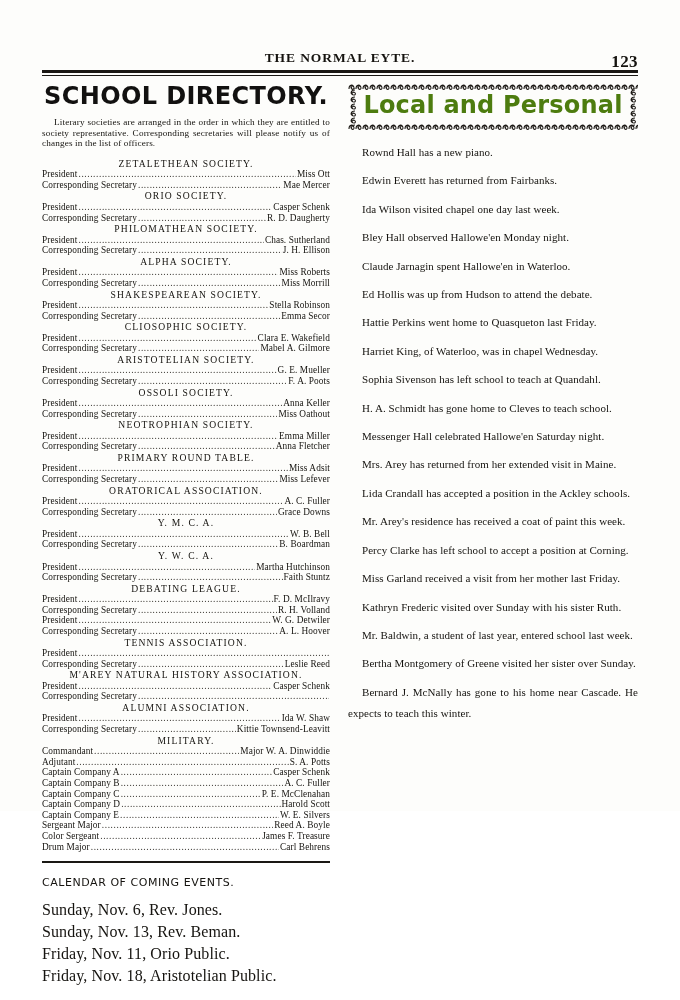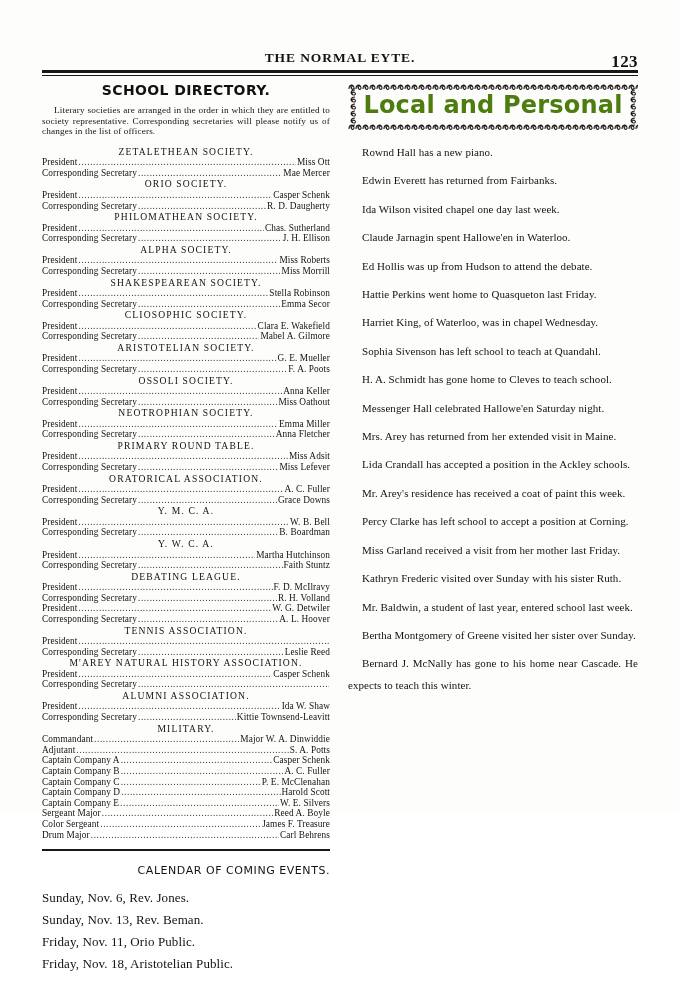--- a/index.html
+++ b/index.html
@@ -68,21 +68,21 @@
     position: absolute;
     left: 348px; top: 82px;
     width: 290px;
   }
 
   
   .sd-title {
     text-align: center;
     font-family: "DejaVu Sans", sans-serif;
     font-weight: bold;
-    font-size: 14px;
+    font-size: 24px;
     letter-spacing: 0.4px;
     margin: 0 0 7px 0;
     color: #121110;
   }
   .sd-intro {
     font-size: 9.2px;
     line-height: 10.6px;
     text-align: justify;
     margin: 0 0 9px 0;
     text-indent: 12px;
@@ -118,28 +118,28 @@
   .entry .person { flex: 0 0 auto; letter-spacing: 0.1px; }
 
   .sd-rule {
     height: 2px;
     background: #1a1814;
     margin: 9px 0 0 0;
   }
 
   
   .cal-title {
-    text-align: right;
+    text-align: left;
     font-family: "DejaVu Sans", sans-serif;
     font-size: 11px;
     letter-spacing: 0.55px;
     margin: 13px 0 10px 0;
   }
   .cal-item {
-    font-size: 13px;
+    font-size: 16px;
     line-height: 22px;
     letter-spacing: 0.1px;
   }
 
   
   .lp-box {
     position: relative;
     height: 50px;
     padding: 0;
     margin-bottom: 10px;
@@ -503,20 +503,21 @@
         <rect x="0" y="42" width="290" height="8" fill="url(#orn-h)"></rect>
         <rect x="0" y="6" width="8" height="38" fill="url(#orn-v)"></rect>
         <rect x="282" y="6" width="8" height="38" fill="url(#orn-v)"></rect>
       </svg>
       <div class="lp-title">Local and Personal</div>
     </div>
     <div id="lp-list">
         <p class="lp-item">Rownd Hall has a new piano.</p>
         <p class="lp-item">Edwin Everett has returned from Fairbanks.</p>
         <p class="lp-item">Ida Wilson visited chapel one day last week.</p>
+        <p class="lp-item">Bley Hall observed Hallowe'en Monday night.</p>
         <p class="lp-item">Claude Jarnagin spent Hallowe'en in Waterloo.</p>
         <p class="lp-item">Ed Hollis was up from Hudson to attend the debate.</p>
         <p class="lp-item">Hattie Perkins went home to Quasqueton last Friday.</p>
         <p class="lp-item">Harriet King, of Waterloo, was in chapel Wednesday.</p>
         <p class="lp-item">Sophia Sivenson has left school to teach at Quandahl.</p>
         <p class="lp-item">H. A. Schmidt has gone home to Cleves to teach school.</p>
         <p class="lp-item">Messenger Hall celebrated Hallowe'en Saturday night.</p>
         <p class="lp-item">Mrs. Arey has returned from her extended visit in Maine.</p>
         <p class="lp-item">Lida Crandall has accepted a position in the Ackley schools.</p>
         <p class="lp-item">Mr. Arey's residence has received a coat of paint this week.</p>

